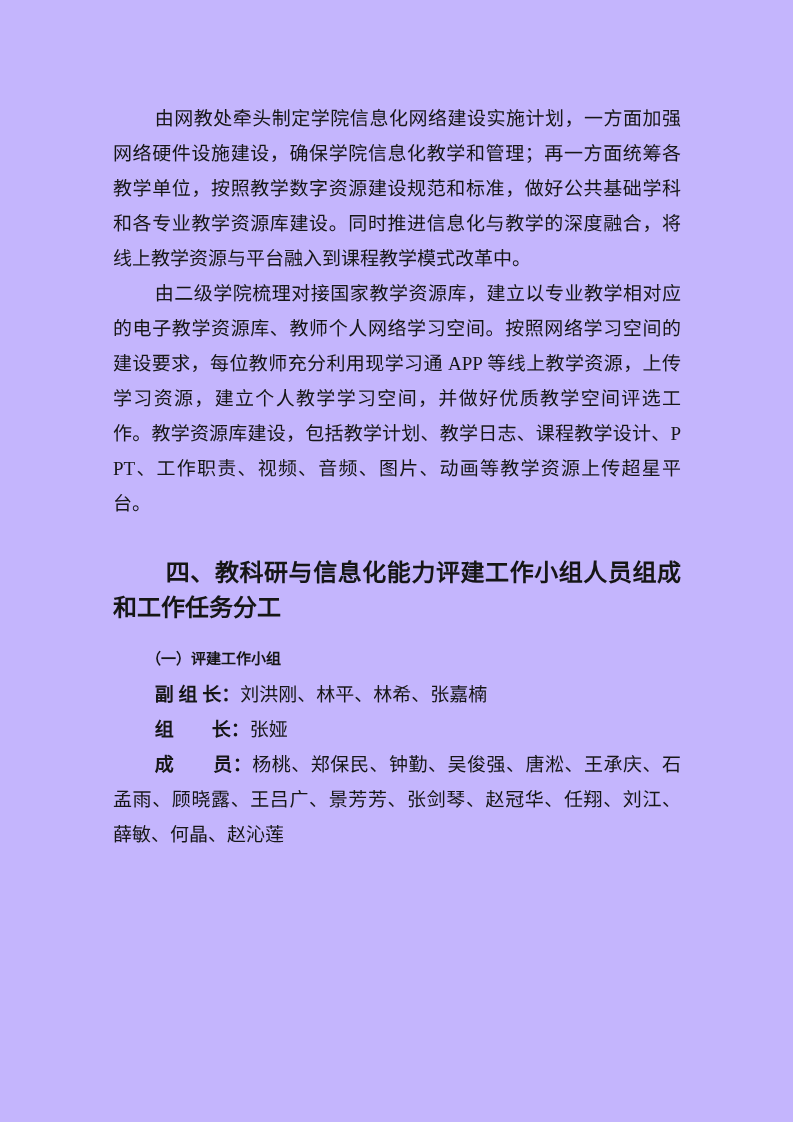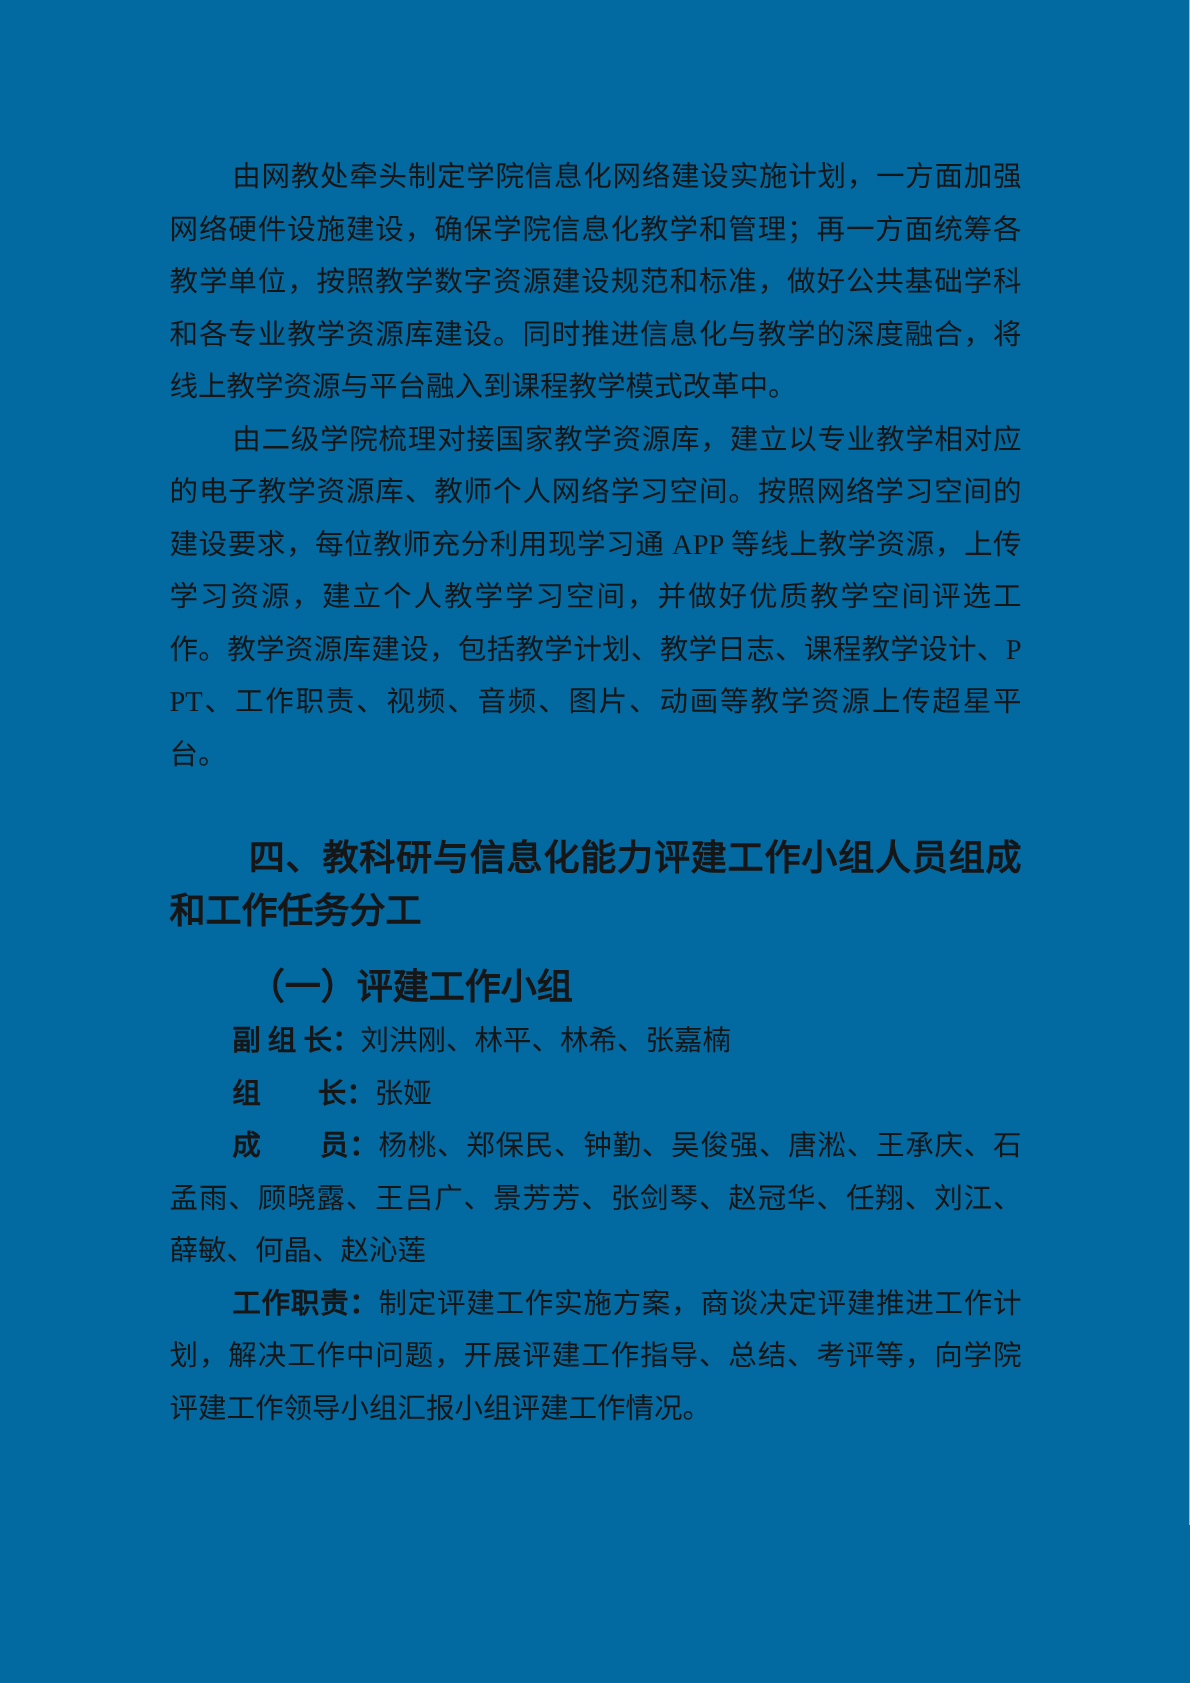--- a/index.html
+++ b/index.html
@@ -4,21 +4,21 @@
 <style>
   * { box-sizing: border-box; }
   html, body {
     margin: 0; padding: 0;
     background: #ffffff;
   }
   .page {
     position: relative;
     width: 793px;
     height: 1122px;
-    background: #0369a1;
+    background: #c4b5fd;
     color: #161616;
     font-family: "Liberation Serif", "DejaVu Serif", serif;
     padding: 101px 112px 0 113px;
     overflow: hidden;
   }
   .para {
     margin: 0;
     font-size: 19px;
     line-height: 35px;
     text-align: justify;
@@ -29,21 +29,21 @@
     margin: 35px 0 16px 0;
     font-size: 24px;
     line-height: 35px;
     font-weight: 700;
     text-align: justify;
     text-indent: 2.2em;
     word-break: break-all;
   }
   .subheading {
     margin: 0;
-    font-size: 24px;
+    font-size: 15px;
     line-height: 35px;
     font-weight: 700;
     text-indent: 2.2em;
   }
   .role {
     margin: 0;
     font-size: 19px;
     line-height: 35px;
     text-align: justify;
     text-indent: 2.2em;
@@ -65,15 +65,14 @@
   <h2 class="heading">四、教科研与信息化能力评建工作小组人员组成和工作任务分工</h2>
 
   <h3 class="subheading">（一）评建工作小组</h3>
 
   <p class="role"><span class="role-label">副 组 长：</span><span class="role-value">刘洪刚、林平、林希、张嘉楠</span></p>
 
   <p class="role"><span class="role-label">组　　长：</span><span class="role-value">张娅</span></p>
 
   <p class="role"><span class="role-label">成　　员：</span><span class="role-value">杨桃、郑保民、钟勤、吴俊强、唐淞、王承庆、石孟雨、顾晓露、王吕广、景芳芳、张剑琴、赵冠华、任翔、刘江、薛敏、何晶、赵沁莲</span></p>
 
-  <p class="role"><span class="role-label">工作职责：</span><span class="role-value">制定评建工作实施方案，商谈决定评建推进工作计划，解决工作中问题，开展评建工作指导、总结、考评等，向学院评建工作领导小组汇报小组评建工作情况。</span></p>
 
 </div>
 
 </body></html>

